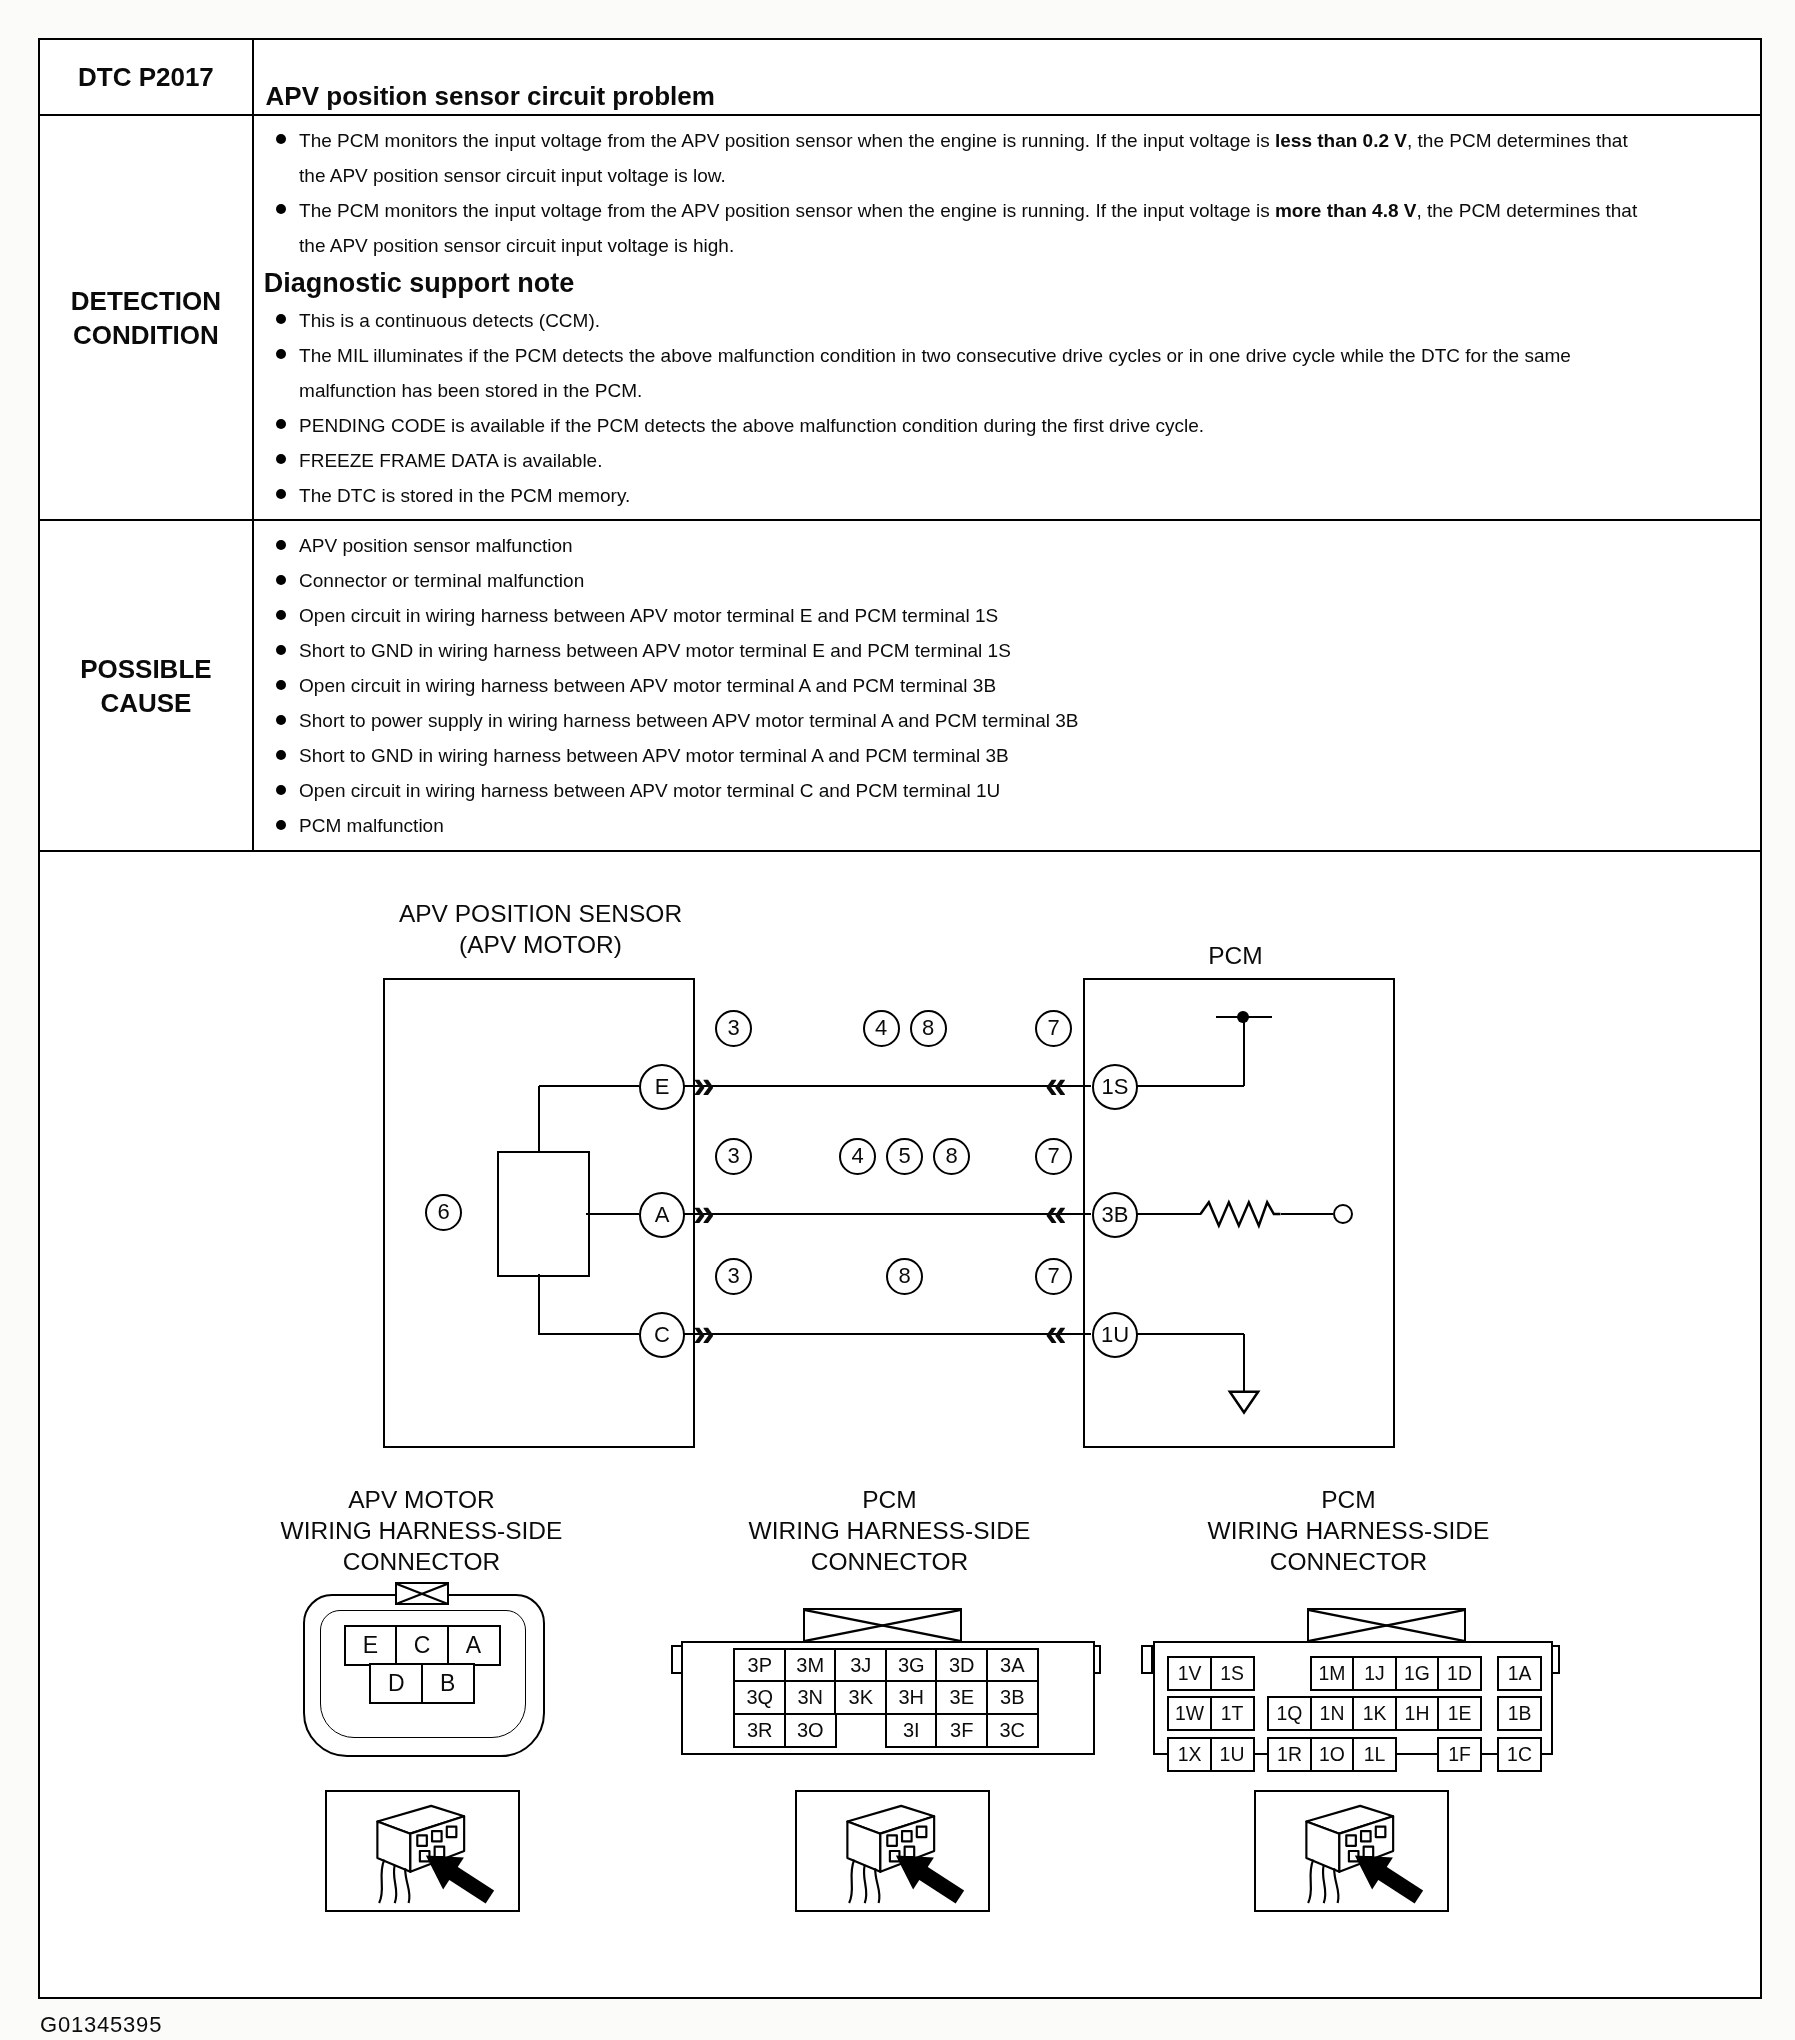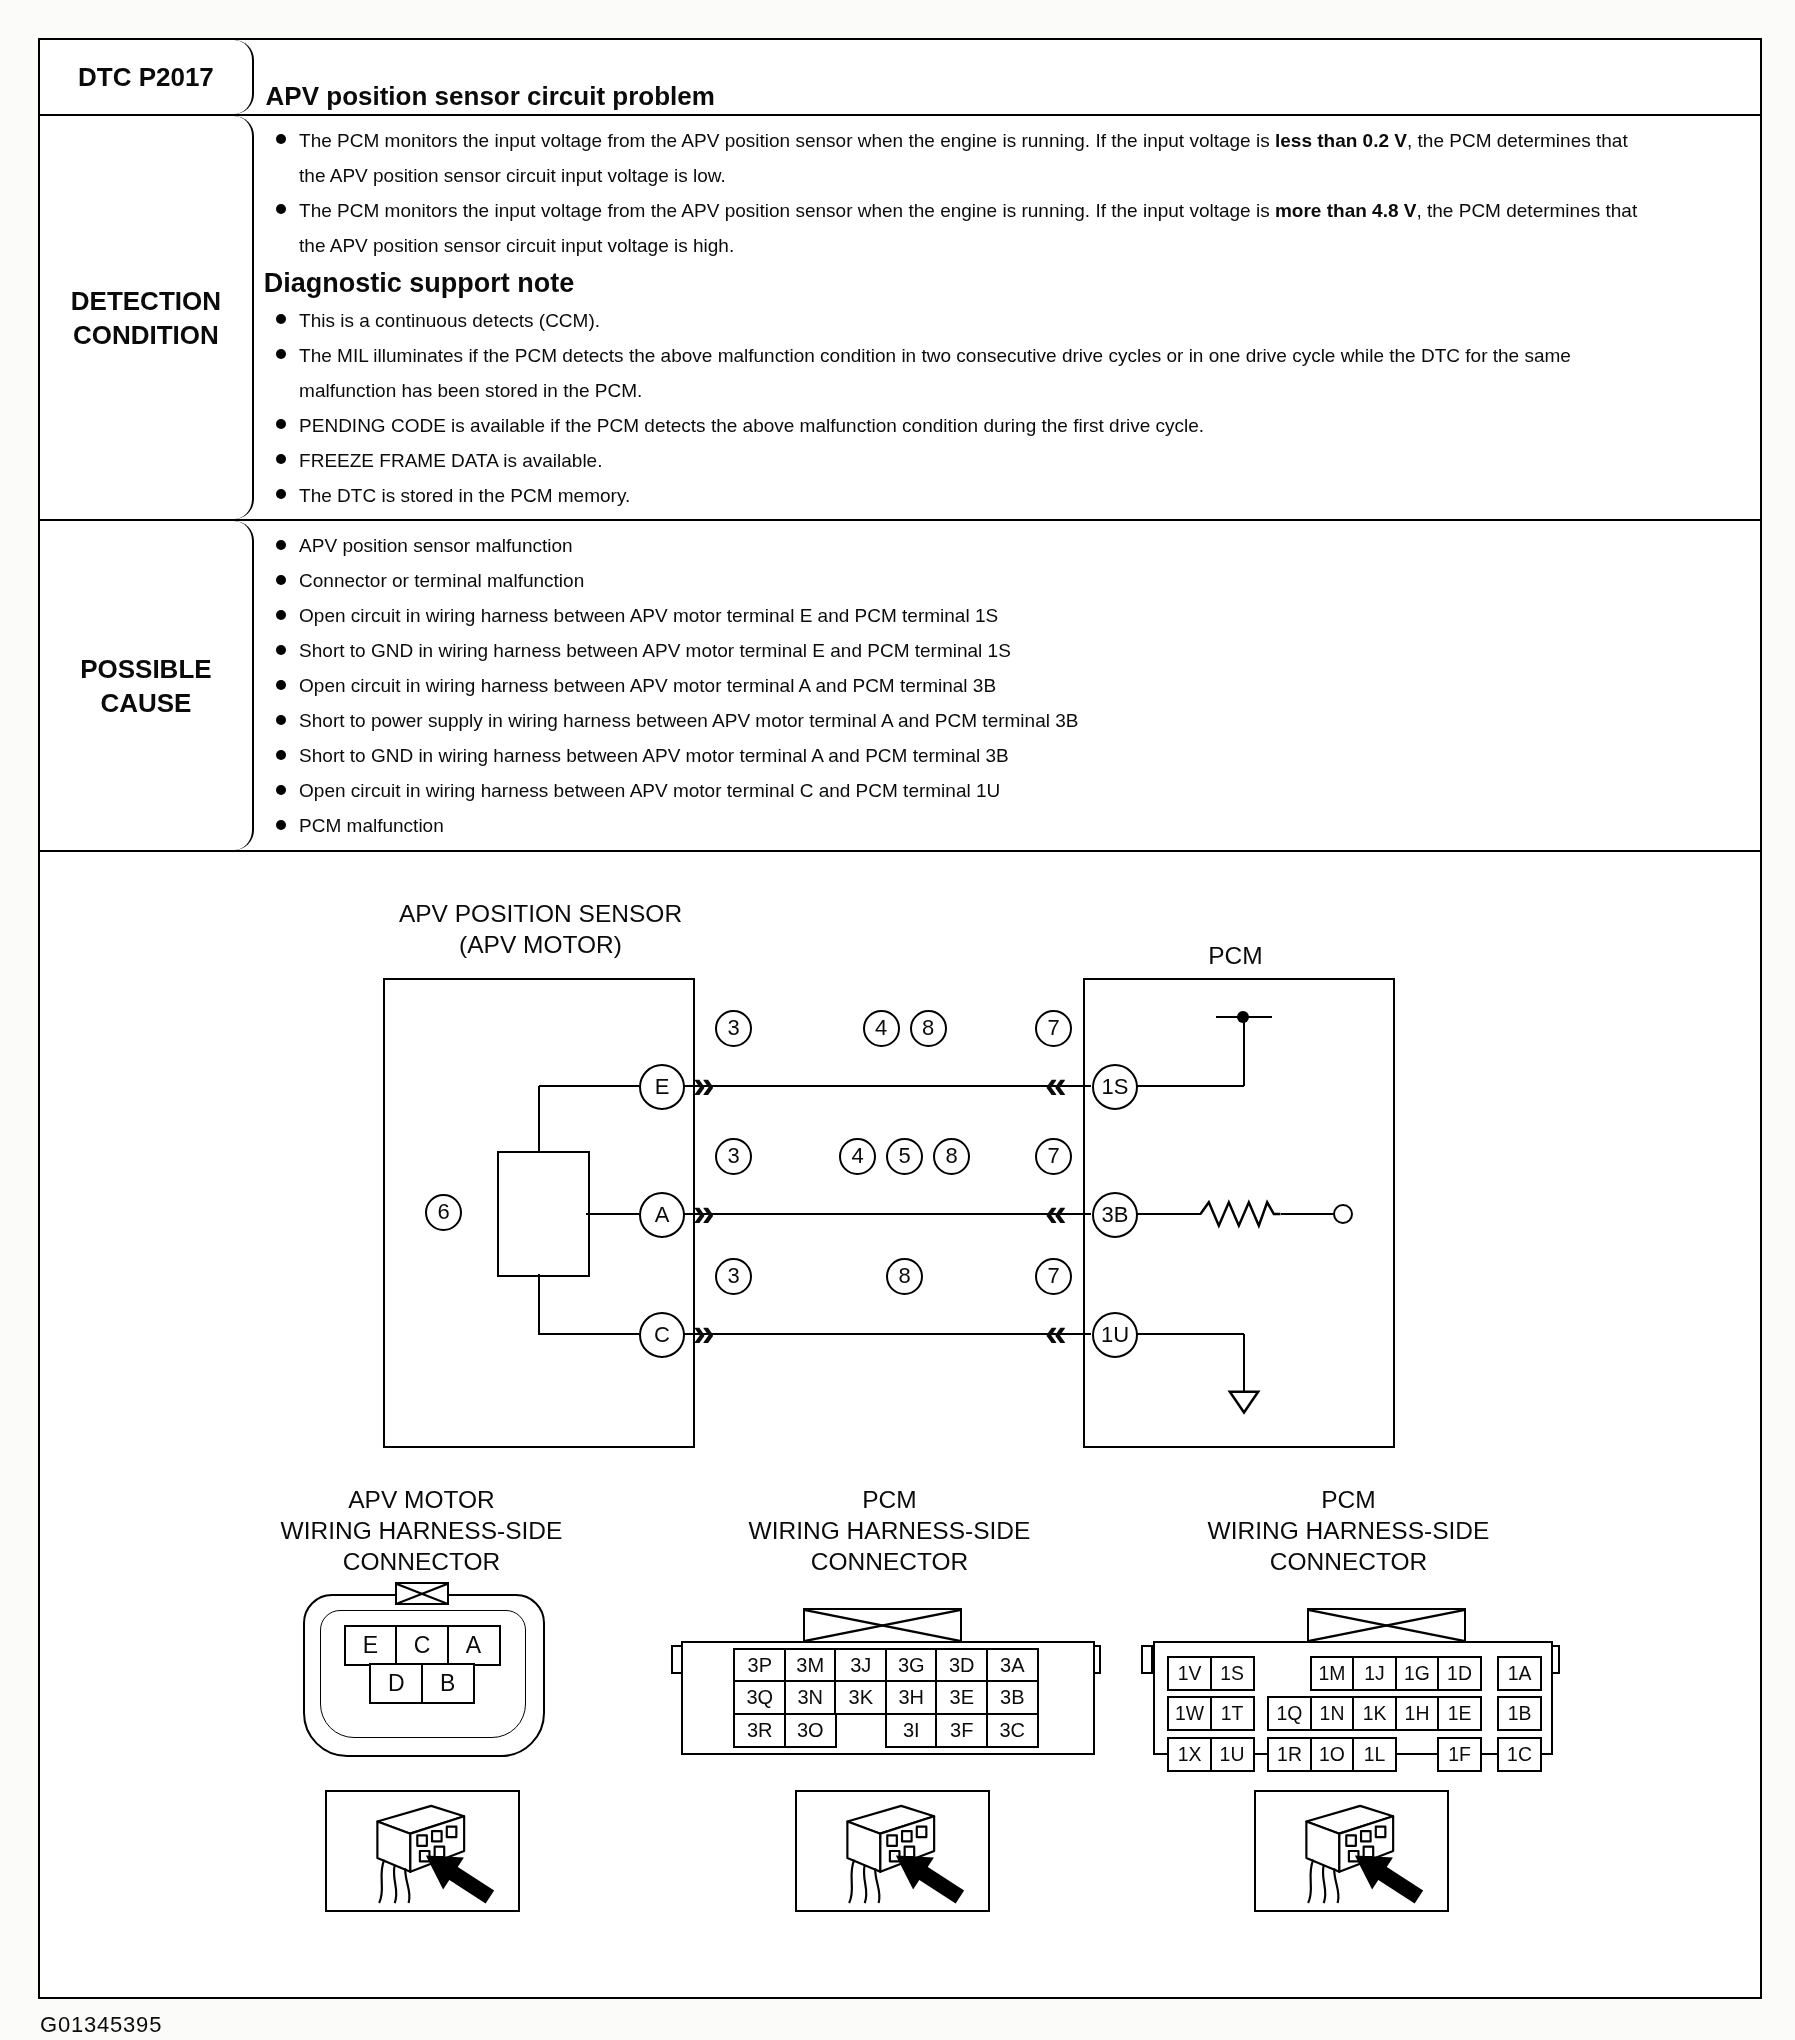--- a/index.html
+++ b/index.html
@@ -1,20 +1,20 @@
 <!DOCTYPE html>
 <html style="font-size:13.5px"><head>
 <meta charset="utf-8">
 <style>
   html,body{margin:0;padding:0;}
   body{width:1795px;height:2041px;background:#fbfbfa;font-family:"Liberation Sans",sans-serif;color:#0b0b0b;position:relative;overflow:hidden;}
   .doc-table{position:absolute;left:38px;top:38px;width:1720px;border:2.5px solid #000;background:#fff;}
   .trow{display:flex;border-bottom:2.5px solid #000;}
   .trow:last-child{border-bottom:none;}
-  .label-cell{flex:0 0 205px;border-right:2.5px solid #000;display:flex;align-items:center;justify-content:center;text-align:center;font-weight:bold;font-size:26px;line-height:34px;padding:3.4px;border-radius:20px;}
+  .label-cell{flex:0 0 205px;border-right:2.5px solid #000;display:flex;align-items:center;justify-content:center;text-align:center;font-weight:bold;font-size:26px;line-height:34px;padding:3.4px;}
   .title-cell{flex:1;font-weight:bold;font-size:26px;padding:2.5px 11.8px;display:flex;align-items:center;margin-top:38px;}
   .content-cell{flex:1;padding:6.7px 110px 6.7px 10px;}
   .bullet{display:flex;}
   .dot{flex:0 0 10px;width:10px;height:10px;background:#000;border-radius:50%;margin:11.8px 13.5px 0 11.8px;}
   .btxt{font-size:19px;line-height:35px;}
   .subheading{font-weight:bold;font-size:27px;line-height:40px;}
   .diagram-row{height:1145px;}
   .diagram{position:relative;width:100%;height:100%;}
   .hline{position:absolute;border-top:2.5px solid #000;height:0;}
   .vline{position:absolute;border-left:2.5px solid #000;width:0;}

